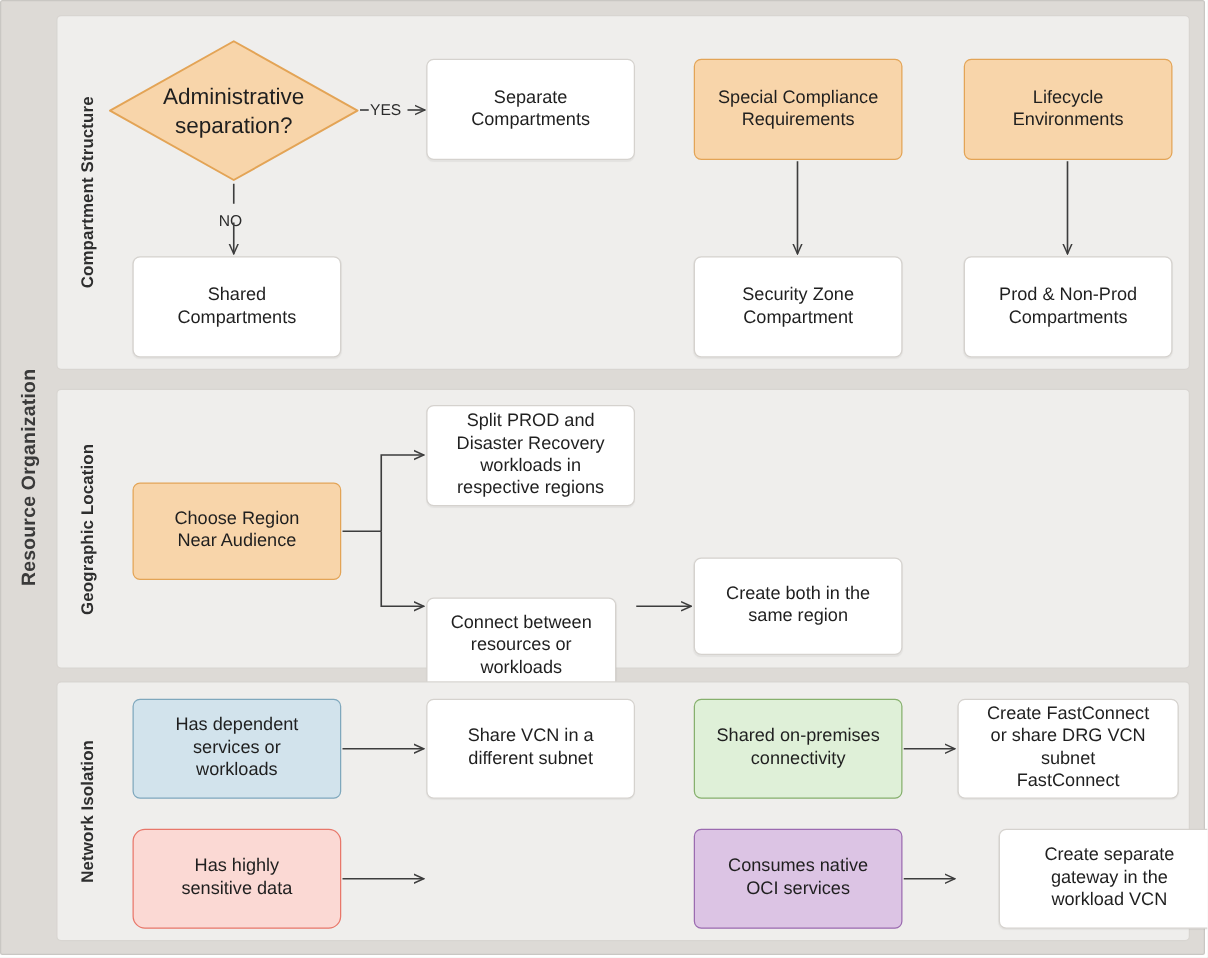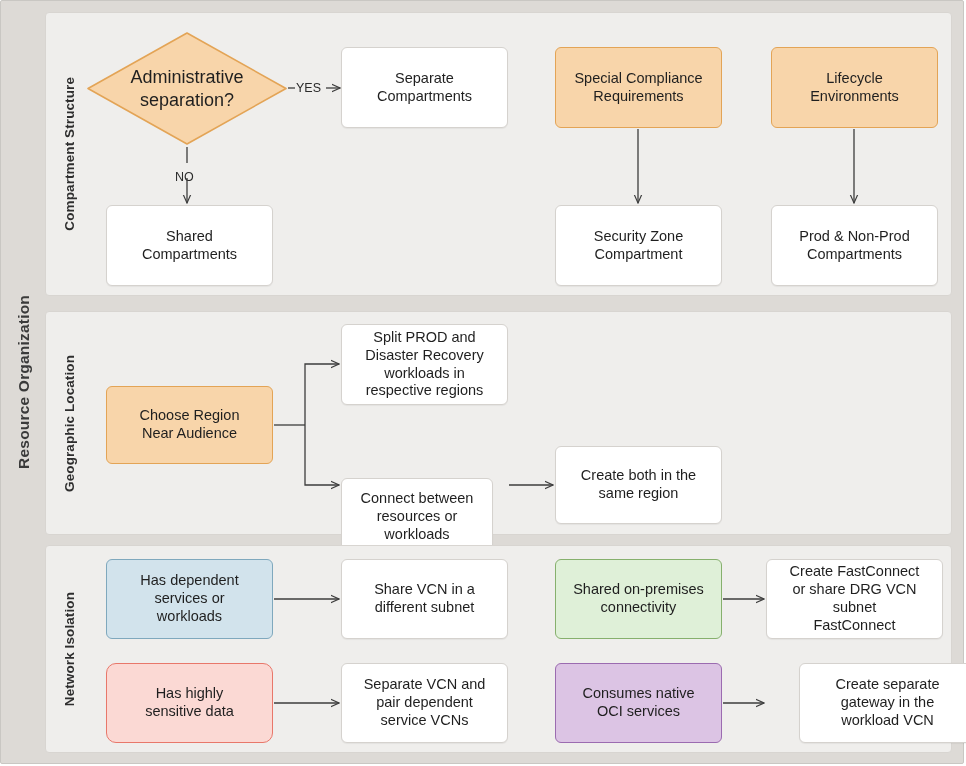--- a/index.html
+++ b/index.html
@@ -250,25 +250,20 @@
   <div class="node white" style="left:341px; top:559px; width:167px; height:80px;">
     <span>Share VCN in a
 different subnet</span>
   </div>
 
   <div class="node red" style="left:106px; top:663px; width:167px; height:80px;border-radius:10px;">
     <span>Has highly
 sensitive data</span>
   </div>
 
-  <div class="node white" style="left:341px; top:663px; width:167px; height:80px;">
-    <span>Separate VCN and
-pair dependent
-service VCNs</span>
-  </div>
 
   <div class="node green" style="left:555px; top:559px; width:167px; height:80px;">
     <span>Shared on-premises
 connectivity</span>
   </div>
 
   <div class="node white" style="left:766px; top:559px; width:177px; height:80px;">
     <span>Create FastConnect
 or share DRG VCN
 subnet

